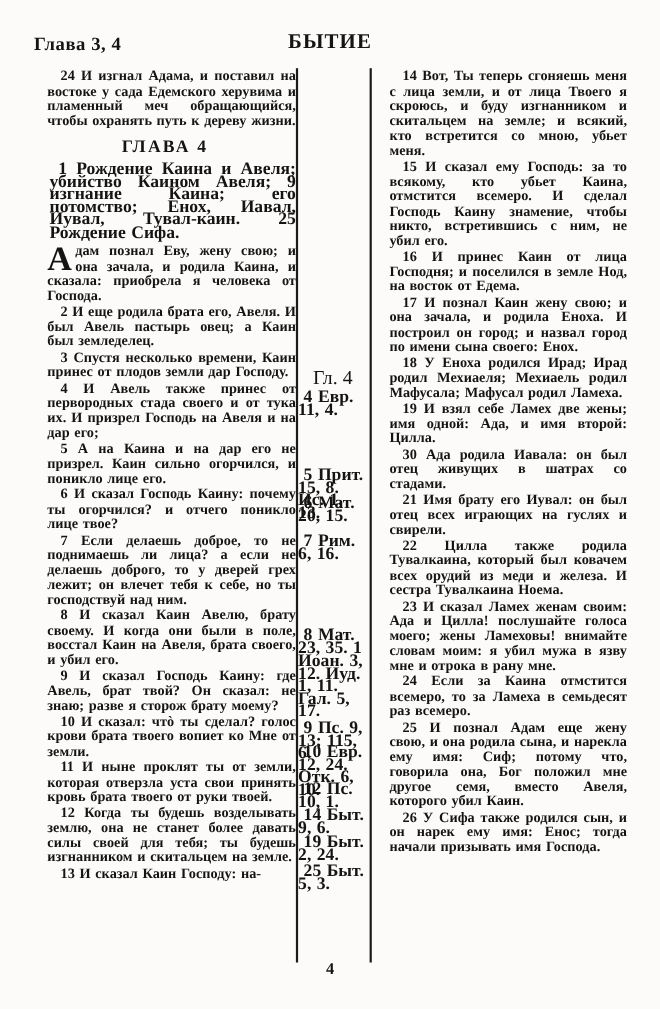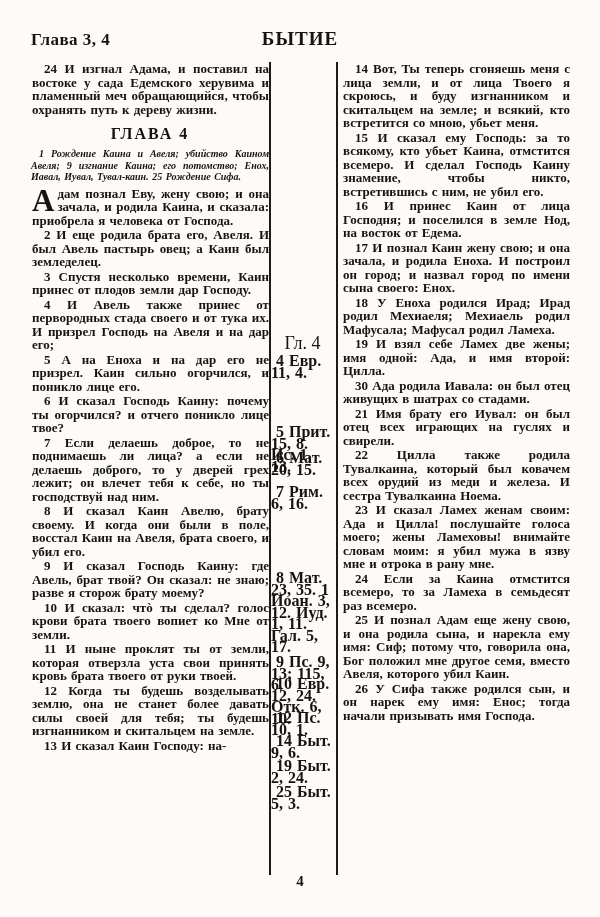--- a/index.html
+++ b/index.html
@@ -22,35 +22,35 @@
     text-align:center;font-size:19px;font-weight:bold;letter-spacing:1px;
   }
   
   .rule{position:absolute;top:62px;height:813px;width:2px;background:#1c1b1a;}
   .rule-left{left:269px;}
   .rule-right{left:336px;}
   
   .col-left{position:absolute;left:31px;top:61px;width:238px;}
   .col-right{position:absolute;left:342px;top:61px;width:228px;}
   p.verse{
-    margin:1px 0 0 1px;
+    margin:1px 0 0 12px;
     font-size:13px;line-height:13.5px;font-weight:bold;
     text-align:justify;text-indent:12px;
     word-spacing:1px;
   }
   p.cont{text-indent:0;}
   .vnum{font-weight:bold;}
   h2.chap{
     margin:9px 0 5px 0;text-align:center;
     font-size:16px;font-weight:bold;letter-spacing:2px;
   }
   p.summary{
-    margin:0 0 4px 0;
-    font-size:10px;line-height:11.5px;font-weight:bold;
-    text-align:justify;text-indent:8px;word-spacing:1px;font-style:italic;
+    margin:0 0 4px 14px;
+    font-size:16px;line-height:11.5px;font-weight:bold;
+    text-align:justify;text-indent:8px;word-spacing:1px;
   }
   p.dropcap-verse{text-indent:0;}
   .dropcap{
     float:left;font-size:31px;line-height:25px;
     font-weight:bold;padding:1px 3px 0 0;
   }
   .ital{}
   
   .ref-head{
     position:absolute;left:271px;width:63px;
@@ -82,21 +82,21 @@
 
     <h2 class="chap">ГЛАВА 4</h2>
 
     <p class="summary">1 Рождение Каина и Авеля; убийство Каином Авеля; 9 изгнание Каина; его потомство; Енох, Иавал, Иувал, Тувал-каин. 25 Рождение Сифа.</p>
 
     <p class="verse dropcap-verse"><span class="dropcap">А</span><span>дам познал Еву, жену свою; и она зачала, и родила Каина, и сказала: приобрела я человека от Господа.</span></p>
 
     <p class="verse"><span class="vnum">2</span> <span>И еще родила брата его, Авеля. И был Авель пастырь овец; а Каин был земледелец.</span></p>
     <p class="verse"><span class="vnum">3</span> <span>Спустя несколько времени, Каин принес от плодов земли дар Господу.</span></p>
     <p class="verse"><span class="vnum">4</span> <span>И Авель также принес от первородных стада своего и от тука их. И призрел Господь на Авеля и на дар его;</span></p>
-    <p class="verse"><span class="vnum">5</span> <span>А на Еноха и на дар его не призрел. Каин сильно огорчился, и поникло лице его.</span></p>
+    <p class="verse"><span class="vnum">5</span> <span>А на Каина и на дар его не призрел. Каин сильно огорчился, и поникло лице его.</span></p>
     <p class="verse"><span class="vnum">6</span> <span>И сказал Господь Каину: почему ты огорчился? и отчего поникло лице твое?</span></p>
     <p class="verse"><span class="vnum">7</span> <span>Если делаешь доброе, то не поднимаешь ли лица? а если не делаешь доброго, то у дверей грех лежит; он влечет тебя к себе, но ты господствуй над ним.</span></p>
     <p class="verse"><span class="vnum">8</span> <span>И сказал Каин Авелю, брату своему. И когда они были в поле, восстал Каин на Авеля, брата своего, и убил его.</span></p>
     <p class="verse"><span class="vnum">9</span> <span>И сказал Господь Каину: где Авель, брат твой? Он сказал: не знаю; разве я сторож брату моему?</span></p>
     <p class="verse"><span class="vnum">10</span> <span>И сказал: чтò ты сделал? голос крови брата твоего вопиет ко Мне от земли.</span></p>
     <p class="verse"><span class="vnum">11</span> <span>И ныне проклят ты от земли, которая отверзла уста свои принять кровь брата твоего от руки твоей.</span></p>
     <p class="verse"><span class="vnum">12</span> <span>Когда ты будешь возделывать землю, она не станет более давать силы своей для тебя; ты будешь изгнанником и скитальцем на земле.</span></p>
     <p class="verse"><span class="vnum">13</span> <span>И сказал Каин Господу: на-</span></p>
   </div>
 

